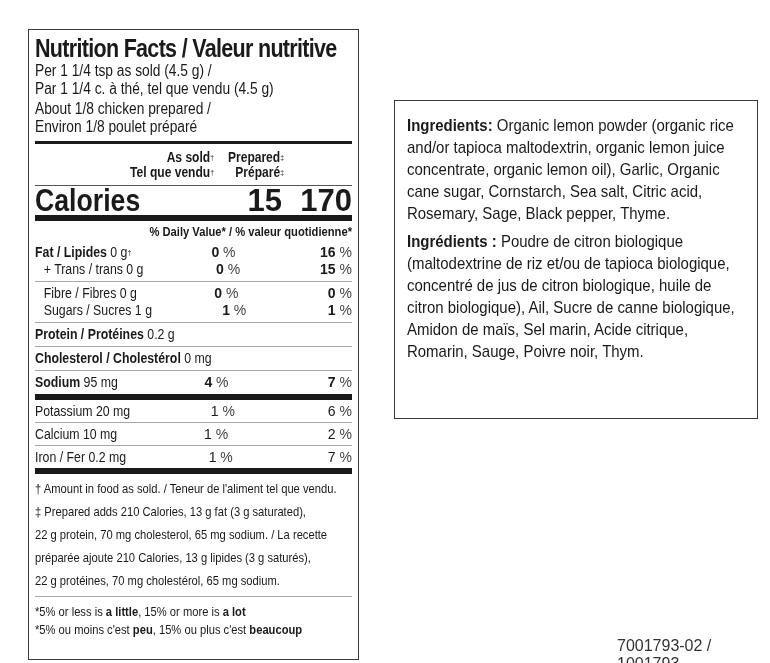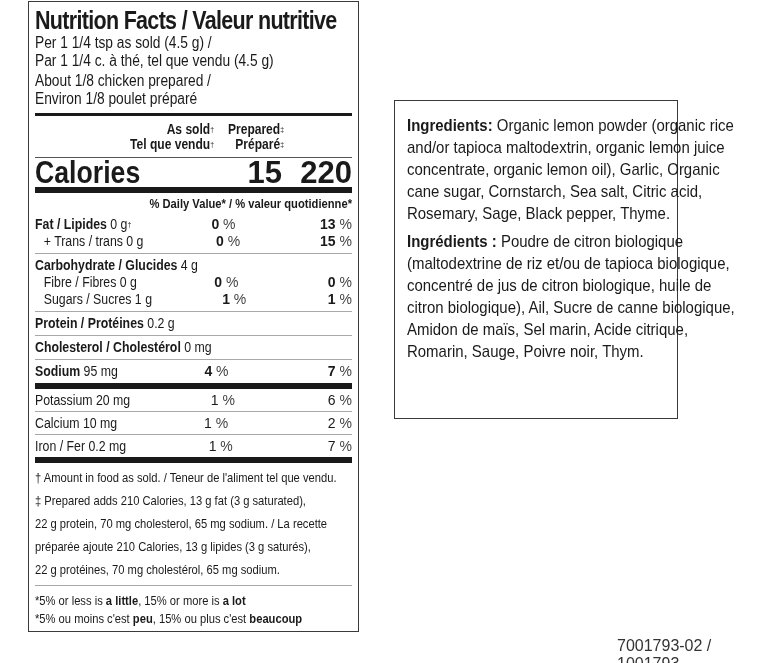--- a/index.html
+++ b/index.html
@@ -1,19 +1,19 @@
 <!DOCTYPE html>
 <html><head>
 <meta charset="utf-8">
 <style>
   html, body { margin: 0; padding: 0; background: #ffffff; }
   body { width: 770px; height: 663px; position: relative; overflow: hidden; color: #1a1a1a;
          font-family: "Liberation Sans", sans-serif; }
 
-  #nf { position: absolute; left: 28px; top: 1px; width: 331px; height: 631px;
+  #nf { position: absolute; left: 28px; top: 29px; width: 331px; height: 631px;
         border: 1.5px solid #3a3a3a; box-sizing: border-box; padding: 0 6px 0 6px; }
   .nf-title { font-size: 25px; font-weight: bold; letter-spacing: -0.8px; margin-top: 4px; line-height: 28px;
               transform: scaleX(0.86); transform-origin: left; white-space: nowrap; }
   .nf-line { font-size: 16px; line-height: 18px; transform: scaleX(0.86); transform-origin: left; white-space: nowrap; }
   .serving2 { margin-top: 2px; }
   .rule-m { border-top: 3px solid #1a1a1a; margin-top: 5px; }
   .rule-t { border-top: 1px solid #555; }
   .rule-g { border-top: 1px solid #a8a8a8; }
   .rule-k { border-top: 6px solid #1a1a1a; }
 
@@ -40,21 +40,21 @@
   .ind { padding-left: 10px; }
   .blk { padding: 3px 0 3px 0; }
   .min .row { line-height: 22px; }
 
   .foot { font-size: 13px; line-height: 21px; padding-top: 2px; transform: scaleX(0.86); transform-origin: left;
           white-space: nowrap; width: 370px; }
   .foot2 { font-size: 13px; line-height: 18px; padding-top: 4px; transform: scaleX(0.86); transform-origin: left;
            white-space: nowrap; width: 370px; }
   .foot2 b { font-weight: bold; }
 
-  #ing { position: absolute; left: 394px; top: 100px; width: 284px; height: 319px;
+  #ing { position: absolute; left: 394px; top: 100px; width: 364px; height: 319px;
          border: 1.5px solid #3a3a3a; box-sizing: border-box; padding: 14px 26px 0 12px; }
   .ing-p { font-size: 17px; line-height: 22px; margin: 0 0 6px 0; transform: scaleX(0.88); transform-origin: left;
            width: 385px; }
   .ing-p b { font-weight: bold; }
 
   #code { position: absolute; left: 617px; top: 637px; font-size: 16px; color: #333; font-family: Liberation Sans, sans-serif; }
 </style>
 </head>
 <body>
 
@@ -74,44 +74,41 @@
     <div class="c2">
       <span>Prepared</span><sup>‡</sup><br>
       <span>Préparé</span><sup>‡</sup>
     </div>
   </div>
   <div class="rule-t"></div>
 
   <div class="cal">
     <span class="lab">Calories</span>
     <span class="v1">15</span>
-    <span class="v2">220</span>
+    <span class="v2">170</span>
   </div>
   <div class="rule-k"></div>
 
   <div class="dvhead">% Daily Value* / % valeur quotidienne*</div>
 
   <div class="blk">
     <div class="row fat">
       <span class="nm"><b>Fat / Lipides</b> <span>0 g</span><sup>†</sup></span>
       <span class="p1"><b>0</b> <span class="pc">%</span></span>
-      <span class="p2"><b>13</b> <span class="pc">%</span></span>
+      <span class="p2"><b>16</b> <span class="pc">%</span></span>
     </div>
     <div class="row">
       <span class="nm ind">+ Trans / trans 0 g</span>
       <span class="p1"><b>0</b> <span class="pc">%</span></span>
       <span class="p2"><b>15</b> <span class="pc">%</span></span>
     </div>
   </div>
   <div class="rule-g"></div>
 
   <div class="blk">
-    <div class="row">
-      <span class="nm"><b>Carbohydrate / Glucides</b> <span>4 g</span></span>
-    </div>
     <div class="row">
       <span class="nm ind">Fibre / Fibres 0 g</span>
       <span class="p1"><b>0</b> <span class="pc">%</span></span>
       <span class="p2"><b>0</b> <span class="pc">%</span></span>
     </div>
     <div class="row">
       <span class="nm ind">Sugars / Sucres 1 g</span>
       <span class="p1"><b>1</b> <span class="pc">%</span></span>
       <span class="p2"><b>1</b> <span class="pc">%</span></span>
     </div>

